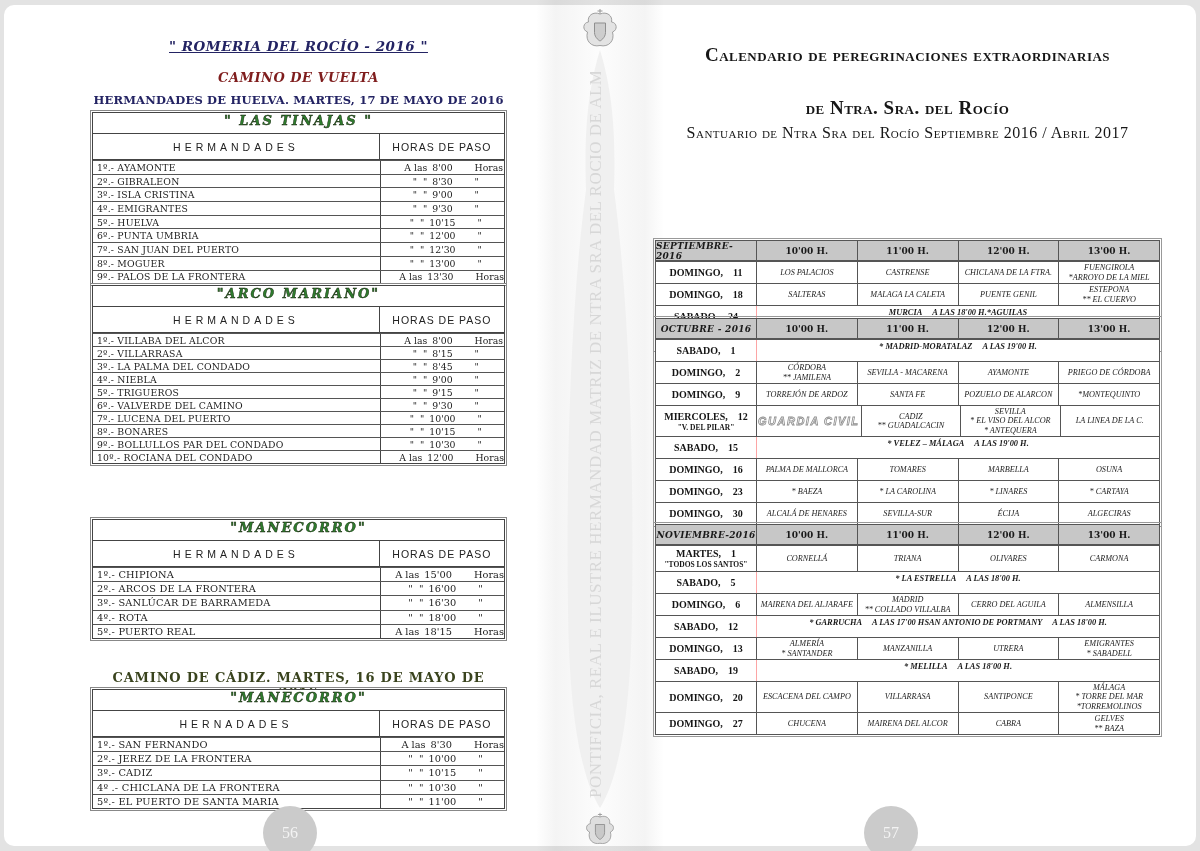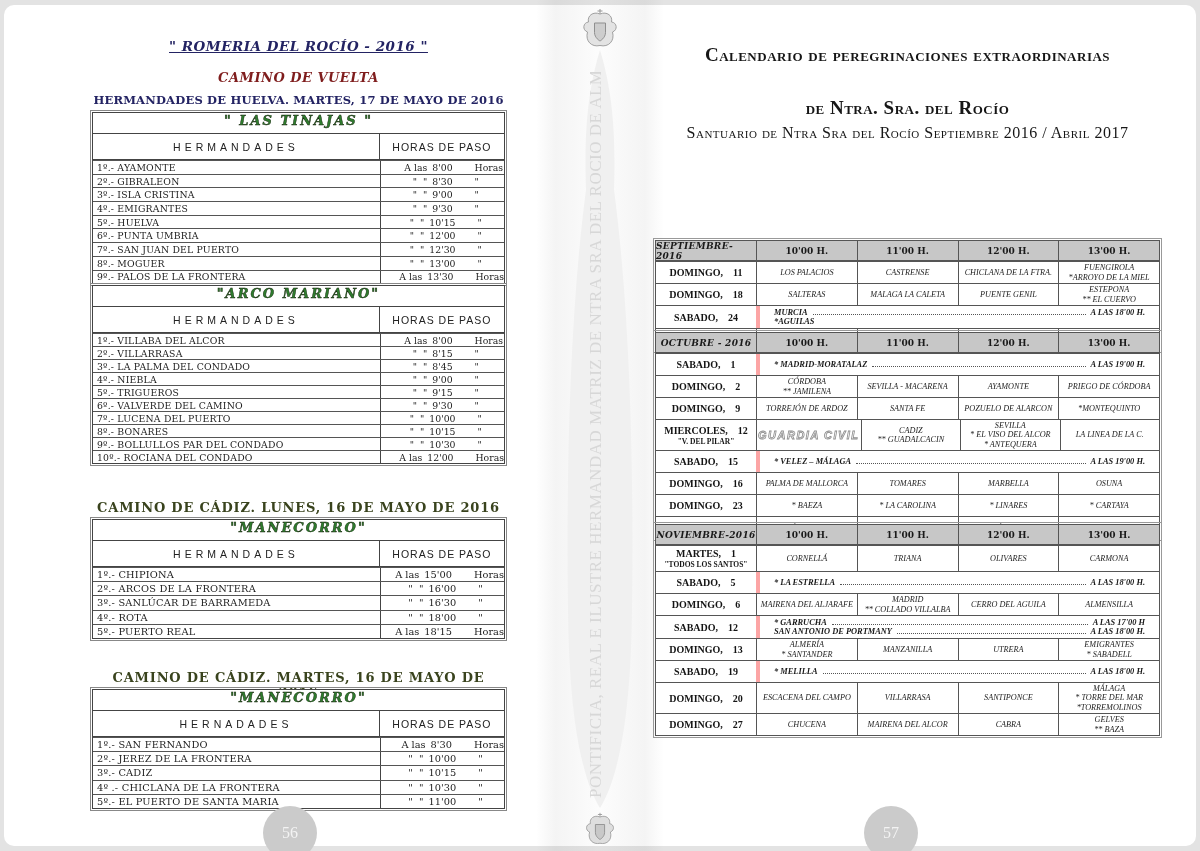--- a/index.html
+++ b/index.html
@@ -61,36 +61,36 @@
   .rpage{position:absolute;left:655px;top:0;width:505px;height:851px}
   .rp-title{position:absolute;width:100%;text-align:center;font-variant:small-caps;
     color:#161616;font-family:"Liberation Serif",serif;letter-spacing:.5px}
   .rl0{top:44px;font-size:19px;font-weight:bold}
   .rl1{top:71px;font-size:19px;font-weight:bold}
   .rl2{top:97px;font-size:19px;font-weight:bold}
   .rl3{top:124px;font-size:16px;font-weight:normal}
 
   .month{position:absolute;left:0;width:503px;background:#fff;
     border:1px solid #555;outline:1px solid #999;outline-offset:1px}
-  .m0{top:240px}.m1{top:332px}.m2{top:524px}
+  .m0{top:240px}.m1{top:318px}.m2{top:524px}
   .r-hdr{display:grid;grid-template-columns:100px repeat(4,1fr);height:19px;
     background:#c7c7c7;border-bottom:1px solid #555}
   .r-mname{font:bold italic 9px "DejaVu Serif",serif;display:flex;align-items:center;justify-content:center;letter-spacing:.3px;color:#1a1a1a}
   .r-th{font:bold 9px "DejaVu Serif",serif;display:flex;align-items:center;justify-content:center;border-left:1px solid #555;color:#1a1a1a}
   .r-row{display:grid;grid-template-columns:100px repeat(4,1fr);border-top:1px solid #555;min-height:19px}
   .r-row.span{grid-template-columns:100px 1fr}
   .r-day{display:flex;flex-direction:column;align-items:center;justify-content:center;padding:2px 0}
   .r-dayline{display:flex;gap:10px;align-items:baseline}
   .r-dname,.r-dnum{font:bold 10px "Liberation Serif",serif;color:#141414;white-space:nowrap}
   .r-dsub{font:bold 7.5px "Liberation Serif",serif;margin-top:1px;color:#141414;white-space:nowrap}
   .r-cell{border-left:1px solid #555;display:flex;flex-direction:column;align-items:center;justify-content:center;padding:1px;min-height:19px}
   .r-line{font:italic 8.2px "Liberation Serif",serif;line-height:1.15;text-align:center;color:#1d1d1d;white-space:nowrap}
   .r-cell.outline .r-line{font:bold italic 11px "Liberation Sans",sans-serif;color:#fbfbfb;
     -webkit-text-stroke:.8px #8d8d8d;letter-spacing:1.5px}
-  .r-span{border-left:4px solid #fca5a5;display:flex;flex-direction:column;justify-content:center;padding:2px 14px;min-height:17px}
+  .r-span{border-left:1px solid #fca5a5;display:flex;flex-direction:row;justify-content:center;padding:2px 8px;min-height:17px}
   .r-spanline{display:flex;align-items:baseline;line-height:1.2}
   .r-spname,.r-sptime{font:bold italic 8.4px "Liberation Serif",serif;white-space:nowrap;color:#1a1a1a}
   .leader{flex:1;border-bottom:1px dotted #555;margin:0 5px 2px}
 </style>
 </head>
 <body>
 
 <div class="spread"></div>
 <div class="spineband"></div>
 
@@ -275,21 +275,20 @@
       <div class="lt-row">
         <div class="lt-name">10º.- ROCIANA DEL CONDADO</div>
         <div class="lt-hora">
           <span class="hp">A las</span>
           <span class="ht">12'00</span>
           <span class="hs">Horas</span>
         </div>
       </div>
     </div>
 
-  <div class="sec s1">CAMINO DE CÁDIZ. LUNES, 16 DE MAYO DE 2016</div>
   <div class="ltable t3">
       <div class="lt-title">"MANECORRO"</div>
       <div class="lt-hdr">
         <div class="lt-h1">HERMANDADES</div>
         <div class="lt-h2">HORAS DE PASO</div>
       </div>
       <div class="lt-row">
         <div class="lt-name">1º.- CHIPIONA</div>
         <div class="lt-hora">
           <span class="hp">A las</span>

